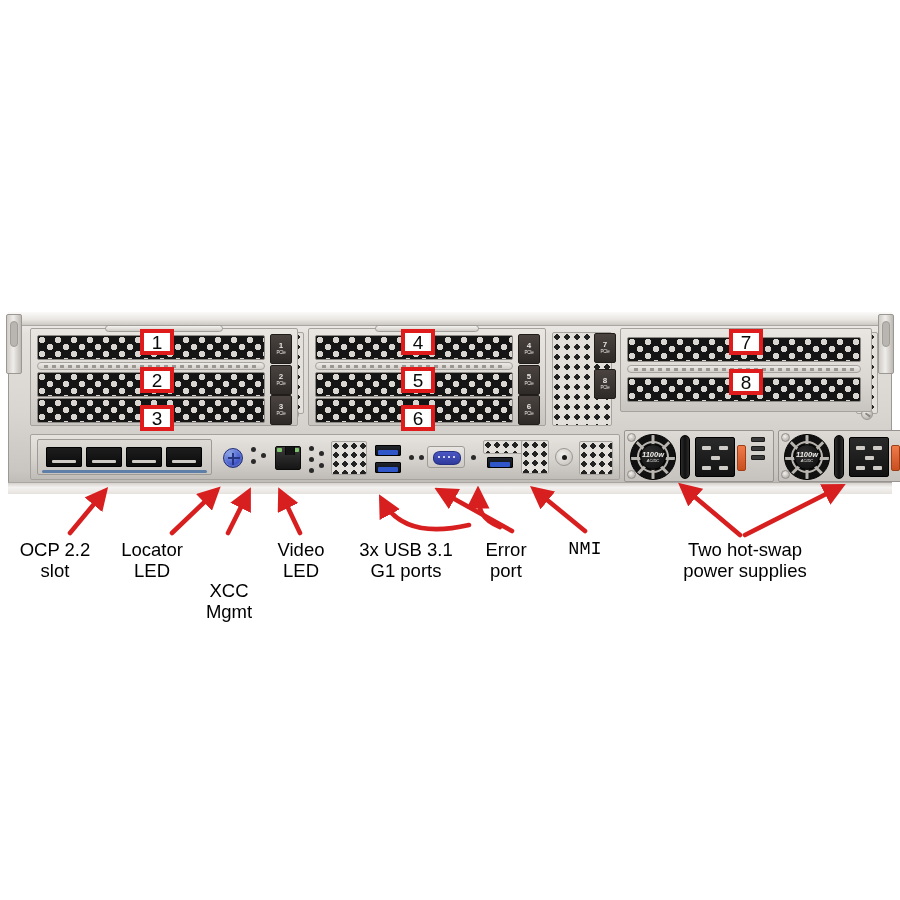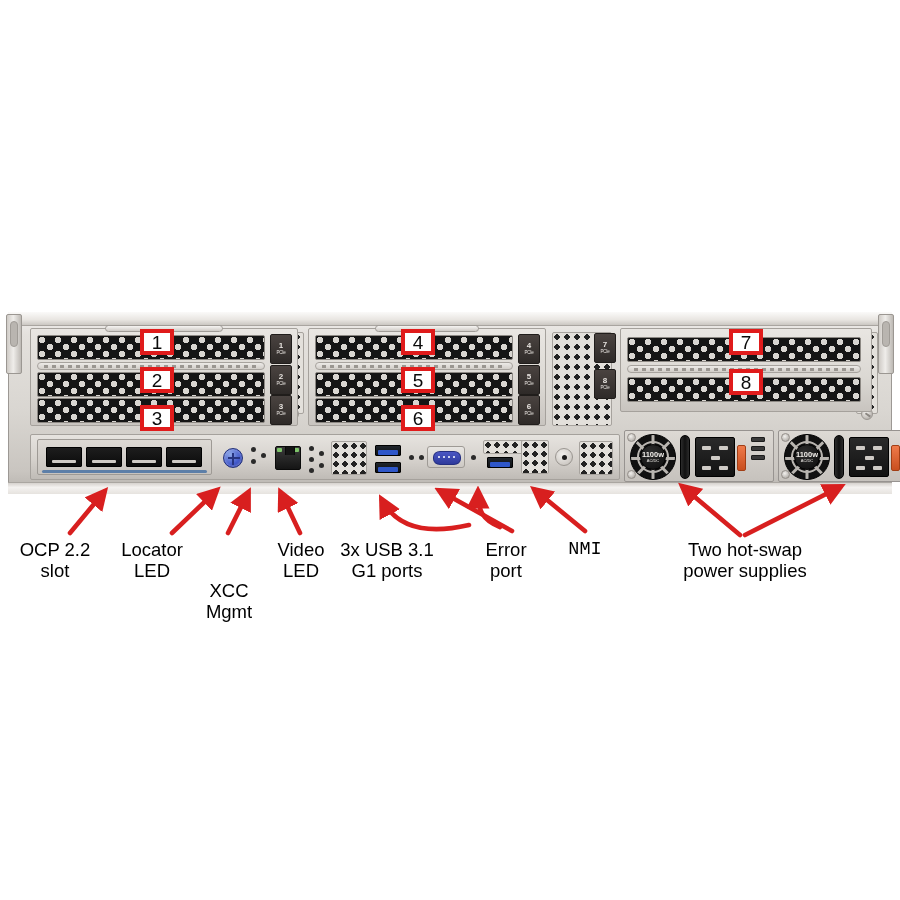--- a/index.html
+++ b/index.html
@@ -231,21 +231,21 @@
   }
   .nmi::after{
     content:""; position:absolute; left:50%; top:50%; width:5px; height:5px;
     margin:-2.5px 0 0 -2.5px; background:#1a1a1a; border-radius:50%;
   }
 
   
   .psu {
     position:absolute; top: 118px; width: 150px; height: 52px;
     background: linear-gradient(180deg,#ddd9d4,#c6c2bd);
-    border:1px solid #979390; border-radius:2px;
+    border:1px solid #979390; border-radius:2px;font-style:italic;
   }
   #psu1 { left: 616px; }
   #psu2 { left: 770px; }
 
   .psu-fan {
     position:absolute; left:5px; top:3px; width:46px; height:46px; border-radius:50%;
     background: #111;
     border:1px solid #000;
     overflow:hidden;
   }
@@ -547,21 +547,21 @@
   </svg>
 
   <div class="caption" style="left:6px;   top:539px; width:98px;">OCP 2.2
 slot</div>
   <div class="caption" style="left:110px; top:539px; width:84px;">Locator
 LED</div>
   <div class="caption" style="left:196px; top:539px; width:66px;margin-top:41px;">XCC
 Mgmt</div>
   <div class="caption" style="left:266px; top:539px; width:70px;">Video
 LED</div>
-  <div class="caption" style="left:329px; top:539px; width:116px;text-align:center;">3x USB 3.1
+  <div class="caption" style="left:348px; top:539px; width:116px;text-align:center;">3x USB 3.1
 G1 ports</div>
   <div class="caption" style="left:470px; top:539px; width:72px;">Error
 port</div>
   <div class="caption" style="left:550px; top:539px; width:70px;font-family:Liberation Mono, monospace;">NMI</div>
   <div class="caption" style="left:660px; top:539px; width:170px;">Two hot-swap
 power supplies</div>
 
 </div>
 
 </body></html>

